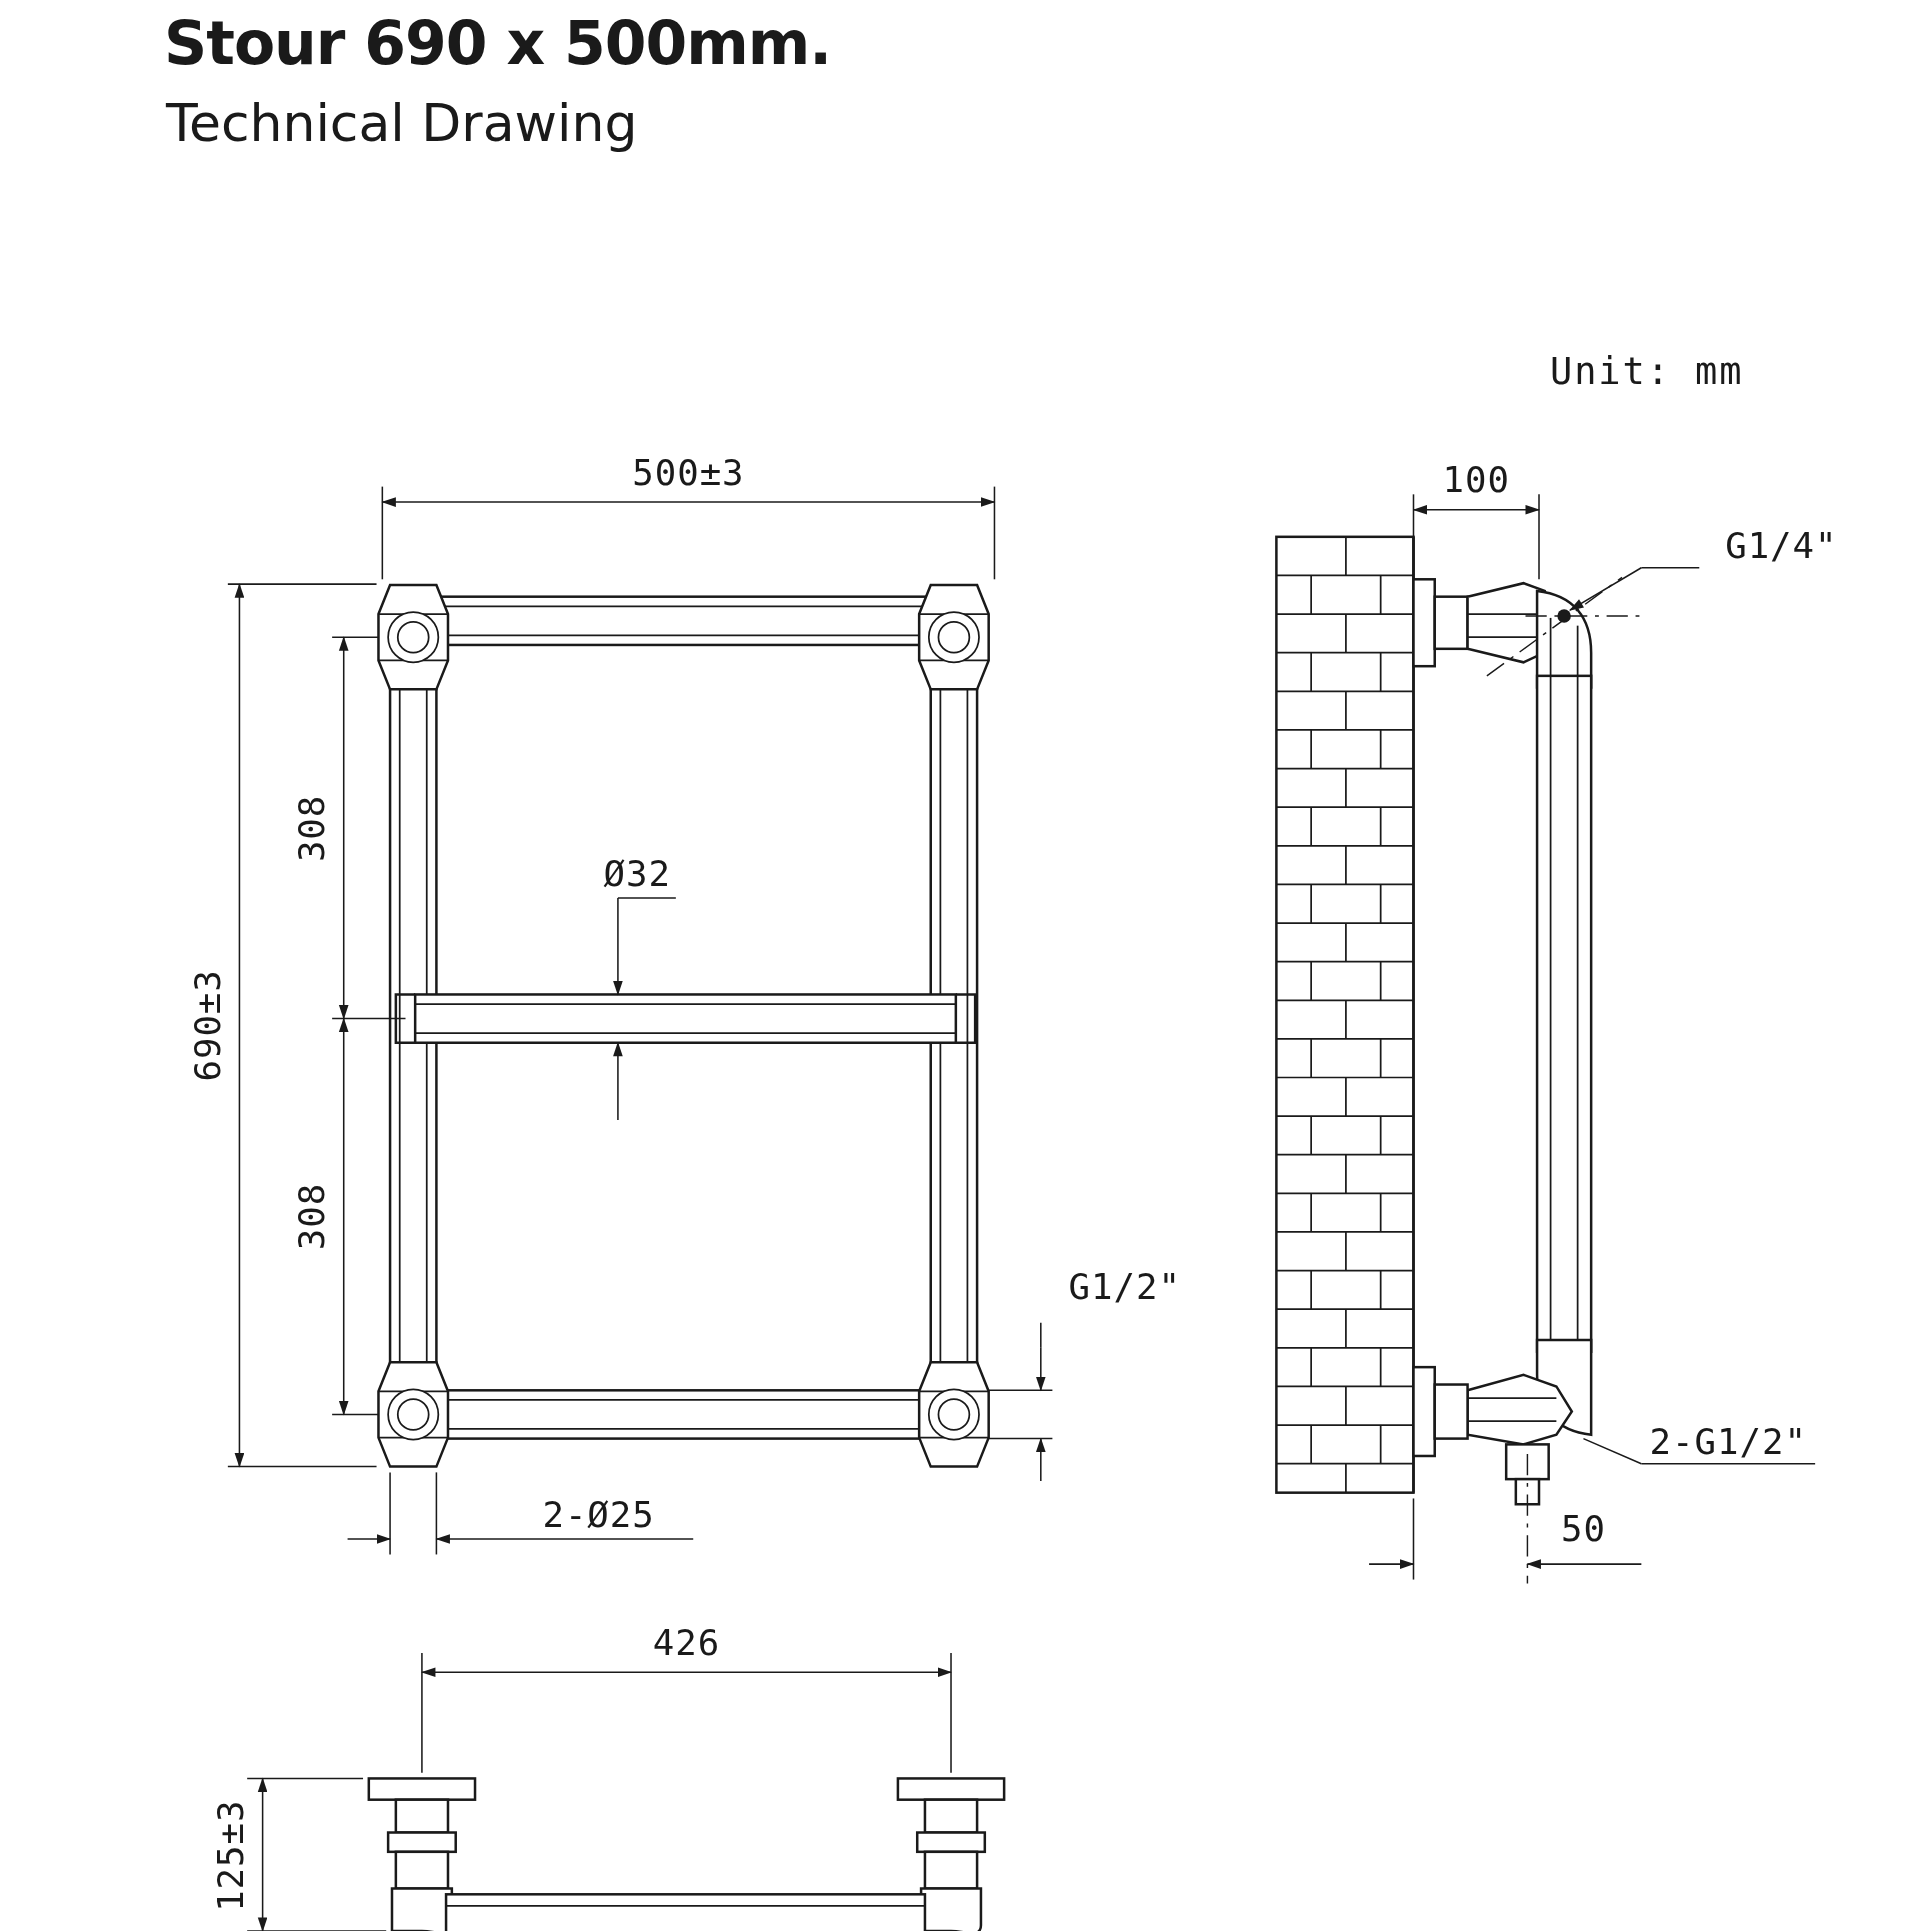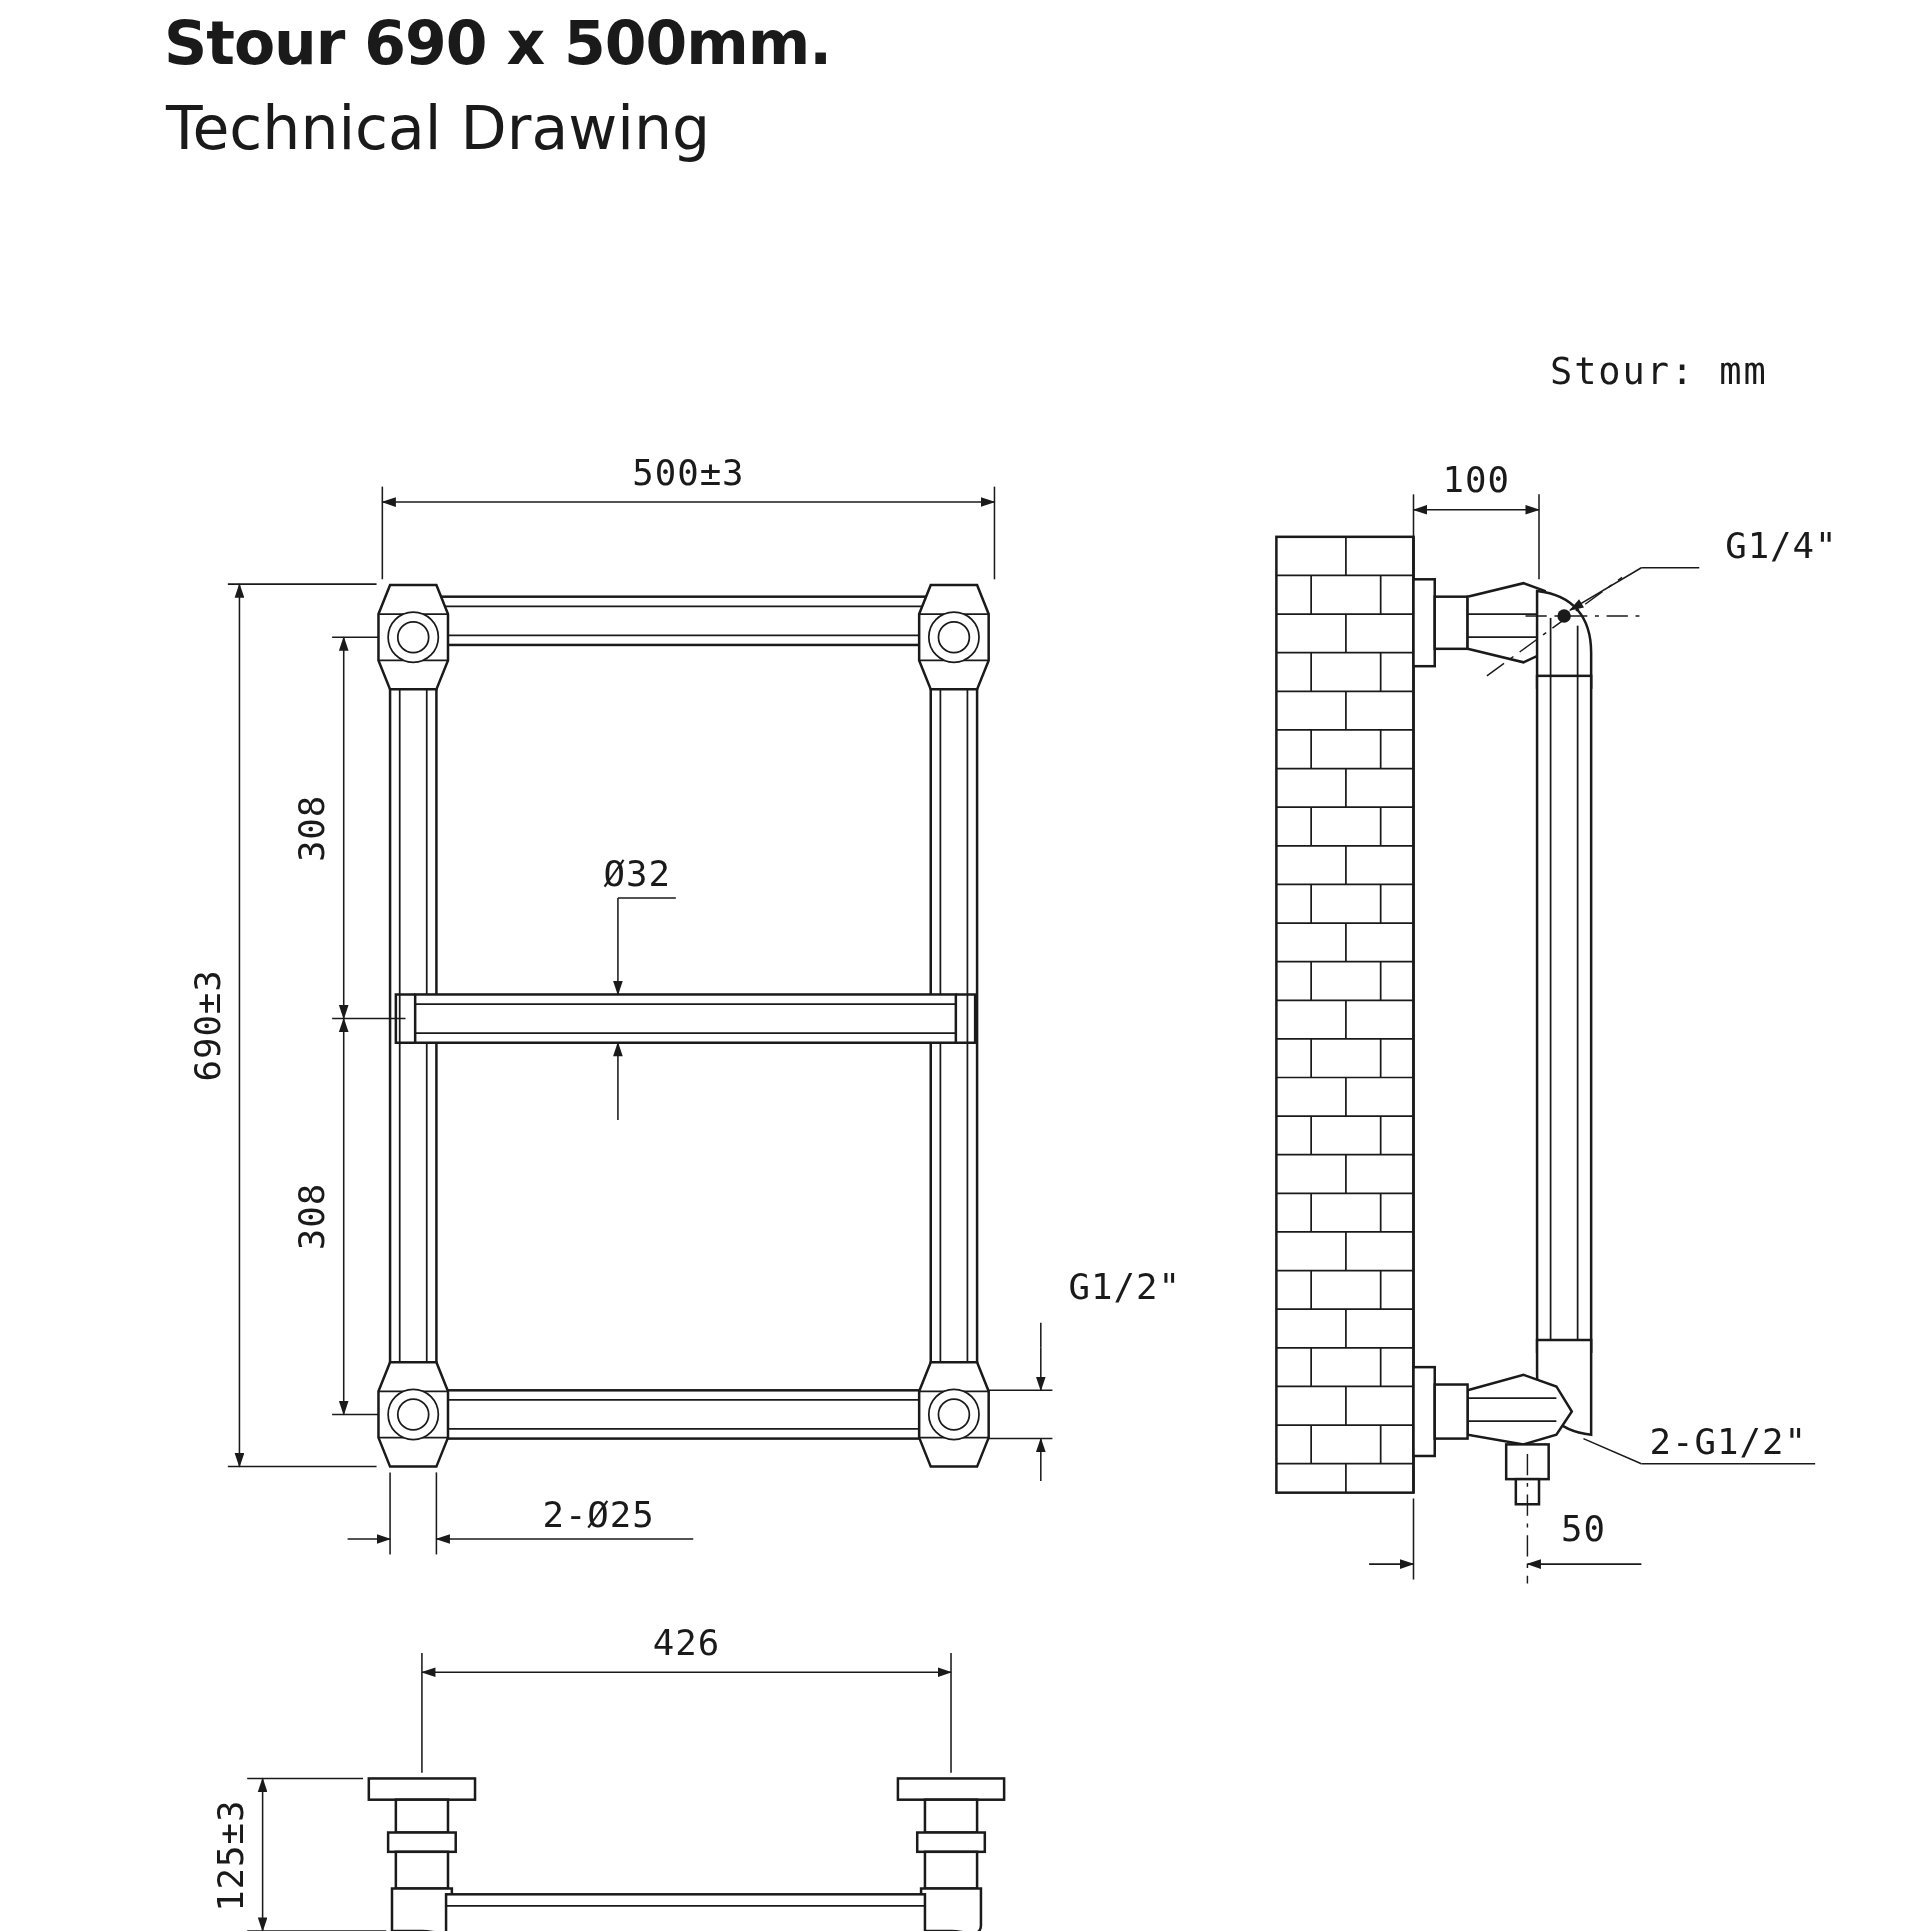--- a/index.html
+++ b/index.html
@@ -30,21 +30,21 @@
     font-size: 60px;
     letter-spacing: -1px;
     white-space: nowrap;
   }
   .title-sub {
     position: absolute;
     left: 166px;
     top: 93px;
     font-family: "DejaVu Sans", sans-serif;
     font-weight: normal;
-    font-size: 60px;
+    font-size: 52px;
     letter-spacing: 0px;
     white-space: nowrap;
   }
   .unit-note {
     position: absolute;
     left: 1550px;
     top: 350px;
     font-family: "DejaVu Sans Mono", monospace;
     font-size: 37px;
     letter-spacing: 1.9px;
@@ -70,21 +70,21 @@
     letter-spacing: 1px;
   }
 </style>
 </head>
 <body>
 
 <div class="page">
 
   <div class="title-main">Stour 690 x 500mm.</div>
   <div class="title-sub">Technical Drawing</div>
-  <div class="unit-note">Stour: mm</div>
+  <div class="unit-note">Unit: mm</div>
 
   <svg class="drawing" viewBox="0 0 2000 2000">
     <defs>
       <marker id="arrA" markerWidth="16" markerHeight="16" refX="14" refY="5" orient="auto" markerUnits="userSpaceOnUse">
         <path d="M0,0 L15,5 L0,10 z" fill="#1a1a1a"></path>
       </marker>
       <marker id="arrB" markerWidth="16" markerHeight="16" refX="1" refY="5" orient="auto" markerUnits="userSpaceOnUse">
         <path d="M15,0 L0,5 L15,10 z" fill="#1a1a1a"></path>
       </marker>
     </defs>

